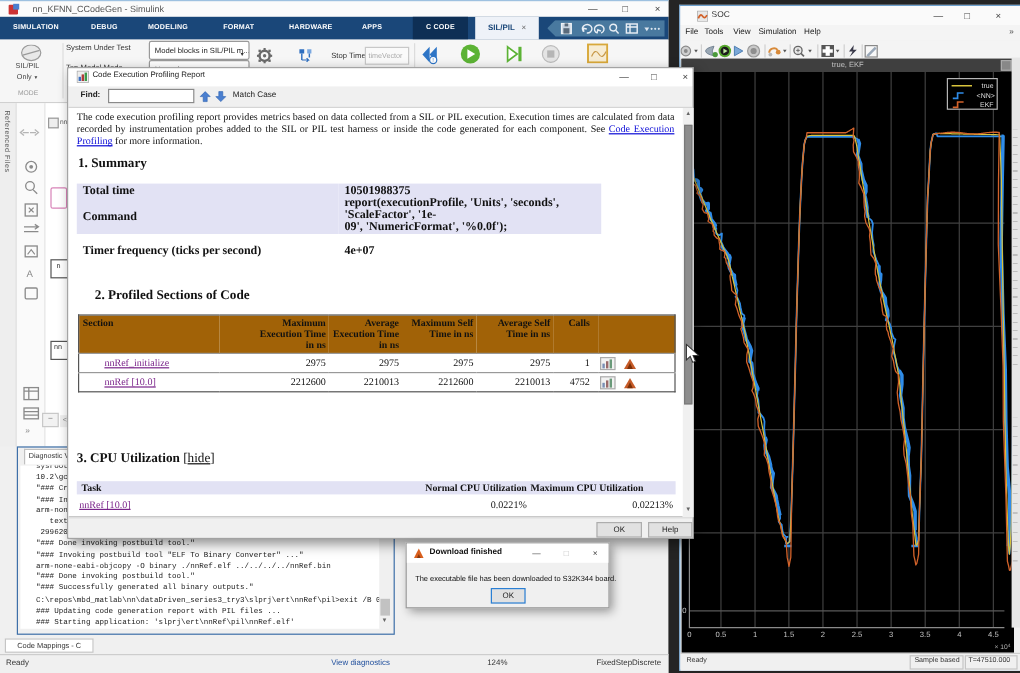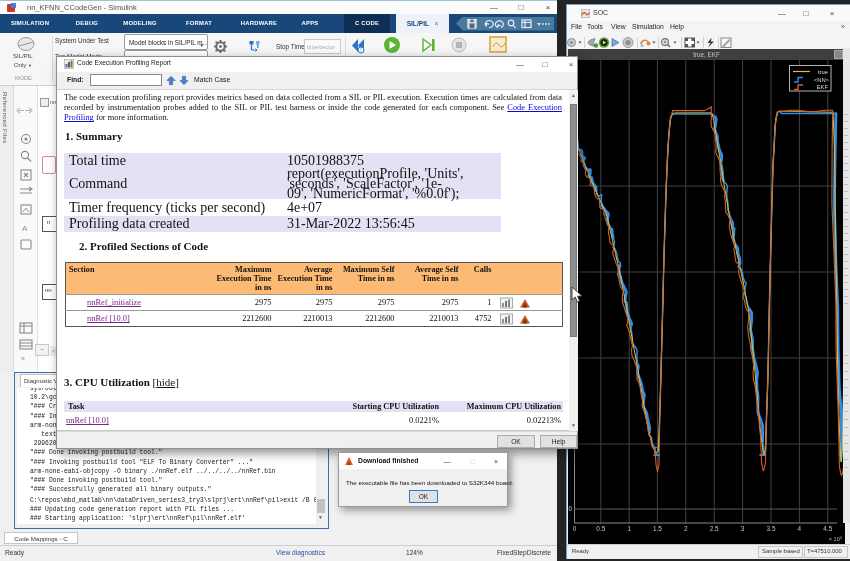--- a/index.html
+++ b/index.html
@@ -78,21 +78,21 @@
 #repsb { position:absolute; left:512px; top:33px; width:9px; height:341px; background:#f0f0f0; }
 #repfoot { position:absolute; left:0; top:374px; width:100%; height:17px; background:#f0f0f0;
   border-top:1px solid #d9d9d9; }
 .btn { position:absolute; height:13px; background:#e1e1e1; border:1px solid #adadad;
   font-size:6.6px; color:#222; text-align:center; line-height:12px;
   font-family:"Liberation Sans", sans-serif; }
 .ptext { font-size:8.4px; line-height:10.2px; text-align:justify; }
 a.blue { color:#0b0bd6; text-decoration:underline; }
 a.purple { color:#7b258b; text-decoration:underline; }
 h3.rh { font-size:11px; font-weight:bold; font-family:"Liberation Serif", serif; }
-table.sumtab { border-collapse:collapse; font-size:14px; }
+table.sumtab { border-collapse:collapse; font-size:10px;font-weight:bold; }
 table.sumtab td { padding:0 0 0 5px; vertical-align:middle; }
 table.proftab { border-collapse:collapse; font-size:8.4px; border:1.5px solid #555; }
 table.proftab th { font-size:8.2px; font-weight:bold; text-align:right; vertical-align:top;
   padding:2px 2px 2px 0; }
 table.proftab td { border-top:1px solid #999; text-align:right; padding:0 2px 0 0; }
 
 #dl { position:absolute; left:338px; top:452px; width:170px; height:55px; background:#f0f0f0;
   border:1px solid #9a9a9a; box-shadow:3px 3px 8px rgba(0,0,0,.4); }
 #dltitle { position:absolute; left:0; top:0; width:100%; height:16px; background:#fff; }
 </style>
@@ -411,34 +411,30 @@
     <table class="sumtab abs" style="left:7px;top:63px;width:437px">
       <tbody>
             <tr style="background:#e2e2f4;height:12px">
               <td style="width:218px">Total time</td>
               <td>10501988375</td>
             </tr>
       <tr style="background:#e2e2f4;height:22px">
               <td>Command</td>
               <td style="line-height:10px">report(executionProfile, 'Units', 'seconds', 'ScaleFactor', '1e-<br>09', 'NumericFormat', '%0.0f');</td>
             </tr>
-      <tr style="height:17px">
+      <tr style="height:29px">
               <td>Timer frequency (ticks per second)</td>
               <td>4e+07</td>
-            </tr>
-      <tr style="background:#e2e2f4;height:12px">
-              <td>Profiling data created</td>
-              <td>31-Mar-2022 13:56:45</td>
             </tr>
     </tbody>
         </table>
     <h3 class="rh abs" style="left:22px;top:150px">2. Profiled Sections of Code</h3>
     <table class="proftab abs" style="left:8px;top:172px;width:498px">
       <tbody>
-            <tr style="background:#fdba74">
+            <tr style="background:#a16207">
         <th style="text-align:left;padding-left:3px;width:117px;vertical-align:top">Section</th>
         <th style="width:91px">Maximum<br>Execution Time<br>in ns</th>
         <th style="width:61px">Average<br>Execution Time<br>in ns</th>
         <th style="width:62px">Maximum Self<br>Time in ns</th>
         <th style="width:64px">Average Self<br>Time in ns</th>
         <th style="width:38px;padding-right:7px">Calls</th>
         <th style="width:64px"></th>
       </tr>
       <tr style="height:16px">
               <td style="text-align:left;padding-left:21px"><a class="purple">nnRef_initialize</a></td>
@@ -470,22 +466,22 @@
                   <rect x="8" y="2.5" width="2" height="7.5" fill="#6a9a7a"></rect>
                   <path d="M20 10.5 L25 2 L30 10.5 Z" fill="#c65b28"></path>
                   <path d="M22.6 10.5 L25 5.5 L27.4 10.5 Z" fill="#7a3008"></path>
                 </svg></td>
             </tr>
     </tbody>
         </table>
     <h3 class="rh abs" style="left:7px;top:286px">3. CPU Utilization <span style="font-weight:normal">[<span style="text-decoration:underline">hide</span>]</span></h3>
     <div class="abs" style="left:7px;top:311px;width:499px;height:11px;background:#e2e2f4"></div>
     <span class="abs" style="left:11px;top:312px;font-size:8.2px;font-weight:bold">Task</span>
-    <span class="abs" style="left:245px;top:312px;width:137px;font-size:8.2px;font-weight:bold;text-align:right">Starting CPU Utilization</span>
-    <span class="abs" style="left:385px;top:312px;width:119px;font-size:8.2px;font-weight:bold;text-align:right">Maximum CPU Utilization</span>
+    <span class="abs" style="left:245px;top:312px;width:137px;font-size:8.2px;font-weight:bold;text-align:right">Normal CPU Utilization</span>
+    <span class="abs" style="left:385px;top:312px;width:119px;font-size:8.2px;font-weight:bold;text-align:left">Maximum CPU Utilization</span>
     <a class="purple abs" style="left:9px;top:326px;font-size:8.4px">nnRef [10.0]</a>
     <span class="abs" style="left:245px;top:326px;width:137px;font-size:8.4px;text-align:right">0.0221%</span>
     <span class="abs" style="left:385px;top:326px;width:119px;font-size:8.4px;text-align:right">0.02213%</span>
     <div class="abs" style="left:0px;top:340px;width:512px;height:1px;background:#c9c9c9"></div>
   </div>
   <div id="repsb">
     <div class="abs" style="left:0px;top:0px;width:9px;height:10px;font-size:5px;color:#666;text-align:center;line-height:10px">▲</div>
     <div class="abs" style="left:1px;top:14px;width:7px;height:233px;background:#8d8d8d;border:1px solid #7a7a7a"></div>
     <div class="abs" style="left:0px;top:330px;width:9px;height:10px;font-size:5px;color:#666;text-align:center;line-height:10px">▼</div>
   </div>

